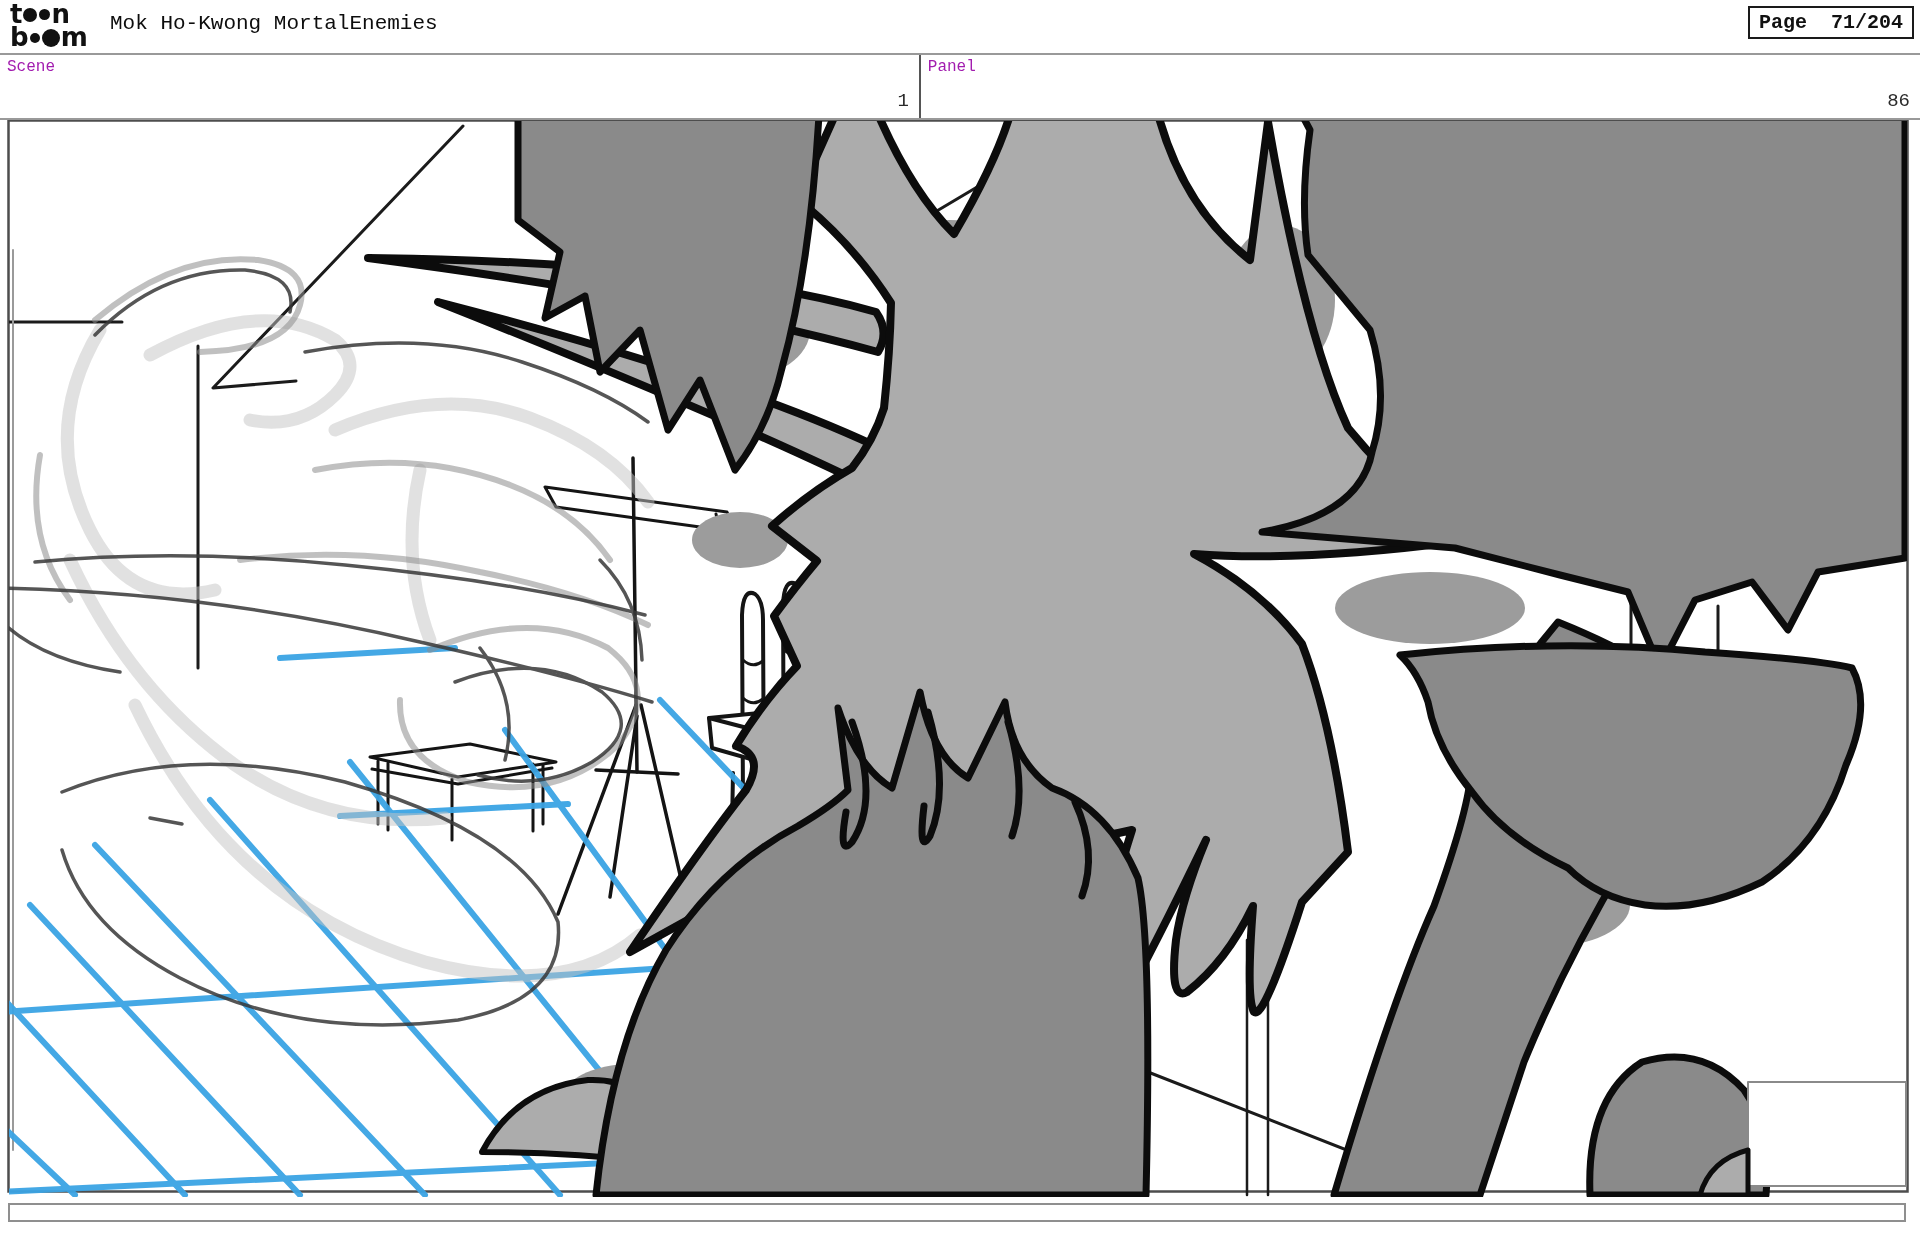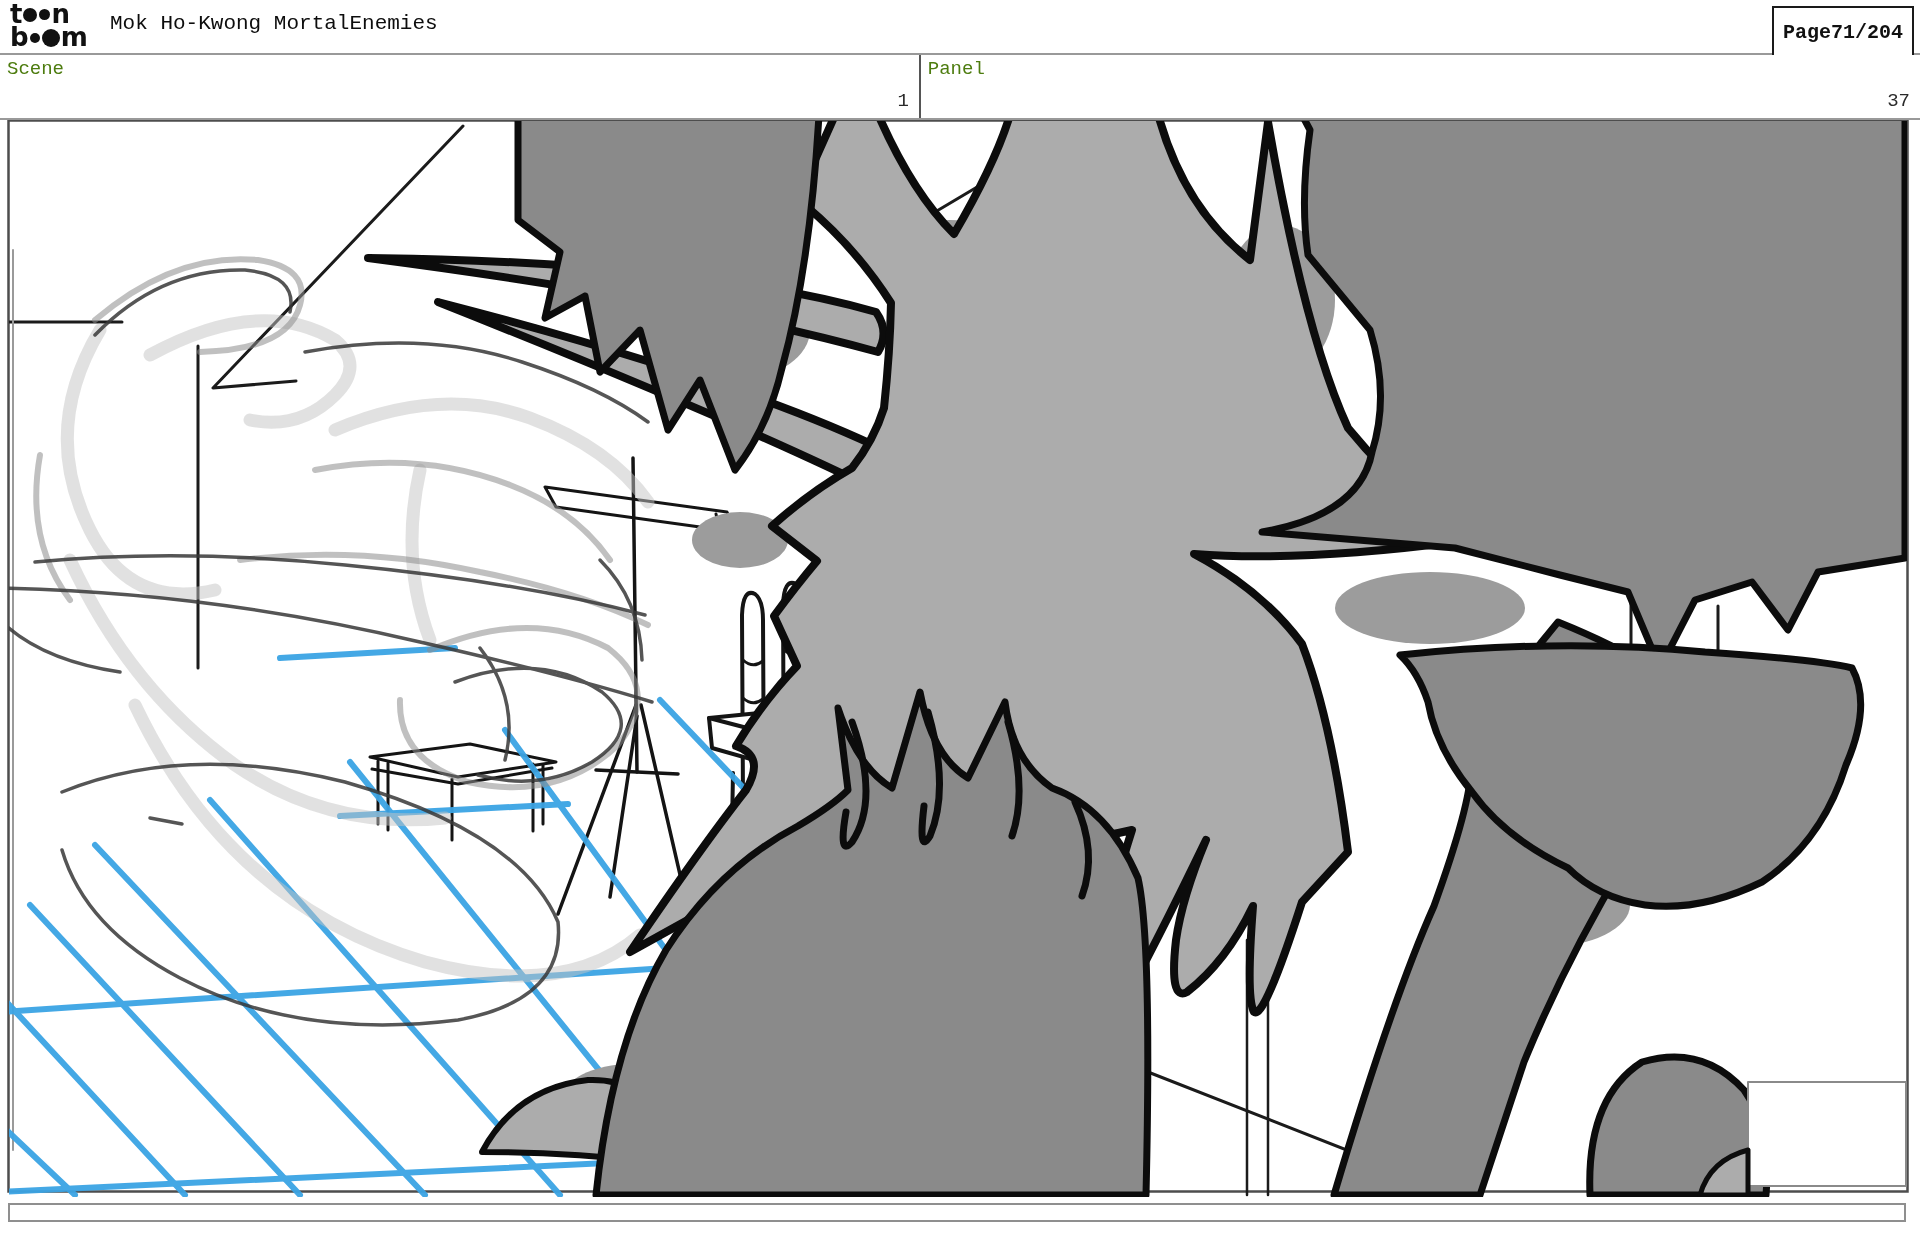--- a/index.html
+++ b/index.html
@@ -10,28 +10,28 @@
           border-bottom:2px solid #999;z-index:5;}
   .logo{position:absolute;left:10px;top:3px;width:92px;line-height:21px;
         font-family:"DejaVu Sans","Liberation Sans",sans-serif;font-weight:bold;
         font-size:26px;color:#111;letter-spacing:0px;}
   .logo .row{display:flex;align-items:center;height:23px;}
   .dot{display:inline-block;background:#111;border-radius:50%;margin:0 1px;}
   .d14{width:14px;height:14px;} .d10{width:10px;height:10px;}
   .d11{width:11px;height:11px;} .d18{width:18px;height:18px;}
   .title{position:absolute;left:110px;top:12px;font-size:21px;font-weight:normal;color:#0d0d0d;}
   .pagebox{position:absolute;right:6px;top:6px;border:2px solid #1a1a1a;background:#fff;
-           padding:13px 9px;font-size:20px;font-weight:bold;display:flex;}
+           padding:3px 9px;font-size:20px;font-weight:bold;display:flex;gap:24px;}
   
   .meta{position:absolute;left:0;top:55px;width:1920px;height:63px;background:#fff;
         border-bottom:2px solid #999;z-index:5;display:flex;}
   .cell{position:relative;height:100%;}
   .cell.scene{width:960px;border-right:2px solid #555;}
   .cell.panel{width:1044px;}
-  .cell .lbl{position:absolute;left:7px;top:3px;font-size:19px;color:#4d7c0f;}
+  .cell .lbl{position:absolute;left:7px;top:3px;font-size:16px;color:#a21caf;}
   .cell .val{position:absolute;right:10px;bottom:6px;font-size:19px;color:#2a2a2a;}
   
   .art{position:absolute;left:0;top:0;width:1920px;height:1242px;z-index:1;}
   
   .footer{position:absolute;left:8px;top:1203px;width:1898px;height:19px;
           border:2px solid #8f8f8f;background:#fff;z-index:5;box-sizing:border-box;}
 </style>
 </head>
 <body>
 
@@ -262,19 +262,19 @@
     </div>
   </div>
 
   <div class="meta">
     <div class="cell scene">
       <div class="lbl">Scene</div>
       <div class="val">1</div>
     </div>
     <div class="cell panel">
       <div class="lbl">Panel</div>
-      <div class="val">37</div>
+      <div class="val">86</div>
     </div>
   </div>
 
   <div class="footer"></div>
 
 </div>
 
 </body></html>

